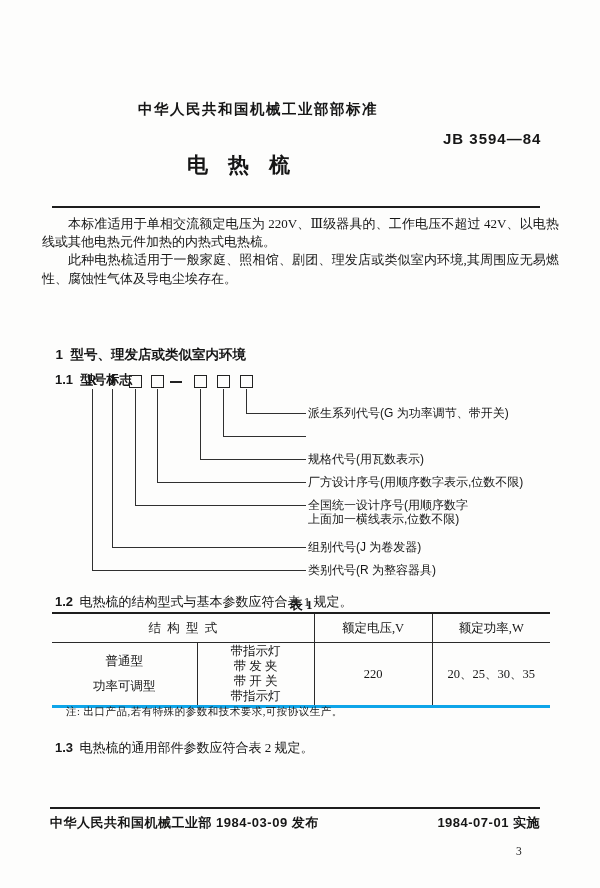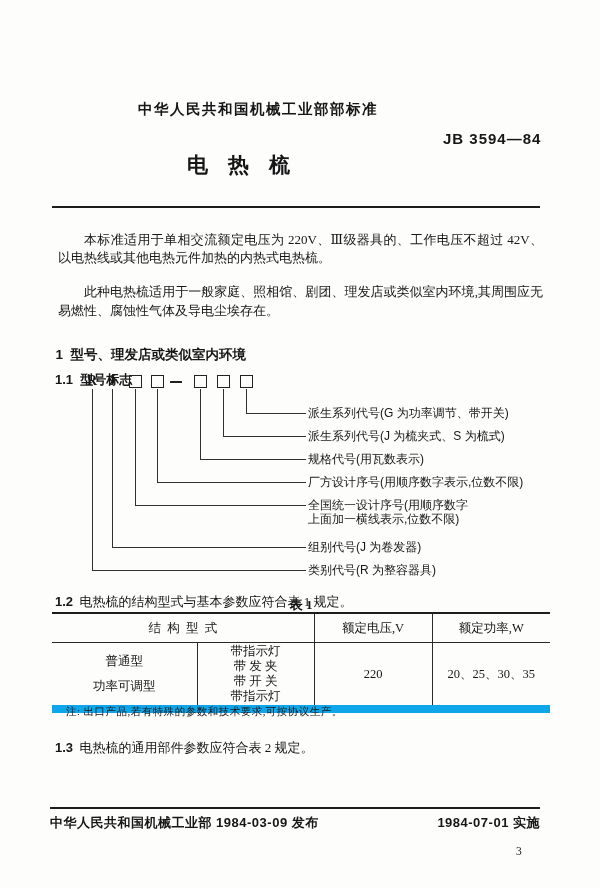--- a/index.html
+++ b/index.html
@@ -10,38 +10,38 @@
   }
   .abs{position:absolute;}
   .org-line{left:130px;top:100px;font-size:14.5px;font-weight:bold;letter-spacing:1.5px;
     font-family:"Liberation Sans","DejaVu Sans",sans-serif;margin-left:8px;}
   .std-no{left:443px;top:130px;font-size:15px;font-weight:bold;letter-spacing:1px;
     font-family:"Liberation Sans","DejaVu Sans",sans-serif;}
   .doc-title{left:187px;top:151px;font-size:21px;font-weight:bold;letter-spacing:20px;
     font-family:"Liberation Sans","DejaVu Sans",sans-serif;white-space:nowrap;}
   .rule{background:#1d1d1d;height:1.5px;}
   .intro{left:42px;top:215px;width:517px;font-size:13px;line-height:18.2px;text-align:justify;}
-  .intro p{margin:16px;text-indent:2em;}
+  .intro p{margin:0;text-indent:2em;}
   .h-num{font-weight:bold;font-family:"Liberation Sans","DejaVu Sans",sans-serif;white-space:pre;}
   .h-title{font-weight:bold;font-family:"Liberation Sans","DejaVu Sans",sans-serif;white-space:pre;}
   .h-line{font-size:13.5px;white-space:pre;}
   .body-line{font-size:13px;white-space:pre;}
   
   .code-letter{top:373px;font-size:14px;font-weight:bold;width:12px;text-align:center;}
   .code-box{top:375px;width:11px;height:11px;border:1.4px solid #222;background:transparent;}
   .code-dash{top:381px;width:12px;height:1.6px;background:#222;}
   .vl{position:absolute;width:1px;background:#303030;}
   .hl{position:absolute;height:1px;background:#303030;}
   .dg-label{font-size:12px;line-height:14px;white-space:pre;left:308px;
     font-family:"Liberation Sans","DejaVu Sans",sans-serif;}
   
   .t1-caption{left:52px;top:596px;width:498px;text-align:center;font-size:13px;font-weight:bold;}
   .t1-wrap{left:52px;top:612px;width:498px;}
   table.t1{width:498px;border-collapse:collapse;table-layout:fixed;
-    border-top:2px solid #1d1d1d;border-bottom:8px solid #0ea5e9;}
+    border-top:2px solid #1d1d1d;border-bottom:3px solid #0ea5e9;}
   table.t1 th{font-size:12.5px;font-weight:normal;height:28px;border-bottom:1px solid #2a2a2a;
     white-space:pre;text-align:center;vertical-align:middle;padding:0;}
   table.t1 td{font-size:12.5px;text-align:center;vertical-align:middle;padding:0;}
   .bl{border-left:1px solid #2a2a2a;}
   .types-cell{height:62px;display:flex;flex-direction:column;justify-content:space-around;
     align-items:center;padding:6px 0;box-sizing:border-box;}
   .features-cell div{line-height:15.2px;white-space:pre;}
   .t1-note{left:66px;top:705px;font-size:10.5px;letter-spacing:.5px;}
   
   .footer-text{font-size:13px;font-weight:bold;letter-spacing:.5px;
@@ -90,21 +90,20 @@
 
   <div class="hl" style="left:246px;top:413px;width:60px;"></div>
   <div class="hl" style="left:223px;top:436px;width:83px;"></div>
   <div class="hl" style="left:200px;top:459px;width:106px;"></div>
   <div class="hl" style="left:157px;top:482px;width:149px;"></div>
   <div class="hl" style="left:135px;top:505px;width:171px;"></div>
   <div class="hl" style="left:112px;top:547px;width:194px;"></div>
   <div class="hl" style="left:92px;top:570px;width:214px;"></div>
 
   <div class="abs dg-label" style="top:406px;">派生系列代号(G 为功率调节、带开关)</div>
-  <div class="abs dg-label" style="top:429px;">派生系列代号(J 为梳夹式、S 为梳式)</div>
   <div class="abs dg-label" style="top:452px;">规格代号(用瓦数表示)</div>
   <div class="abs dg-label" style="top:475px;">厂方设计序号(用顺序数字表示,位数不限)</div>
   <div class="abs dg-label" style="top:498px;">全国统一设计序号(用顺序数字
 上面加一横线表示,位数不限)</div>
   <div class="abs dg-label" style="top:540px;">组别代号(J 为卷发器)</div>
   <div class="abs dg-label" style="top:563px;">类别代号(R 为整容器具)</div>
 
   <div class="abs body-line" style="left:42px;top:577px;">
     <span class="h-num">1.2</span><span>  </span><span>电热梳的结构型式与基本参数应符合表 1 规定。</span>
   </div>

